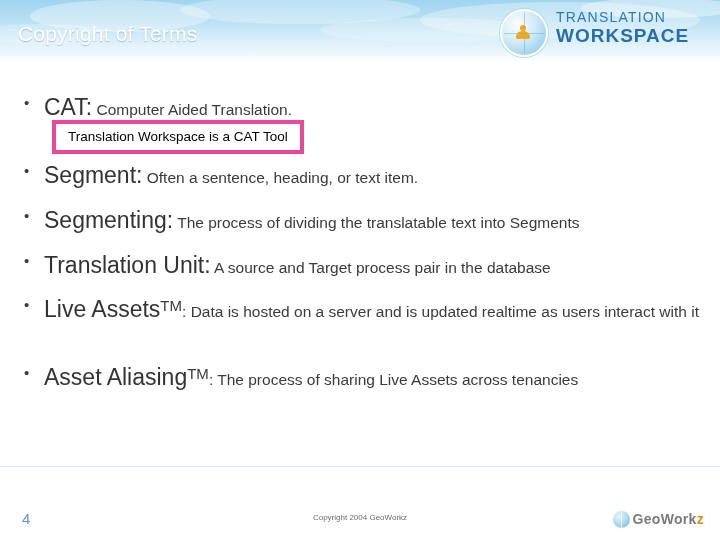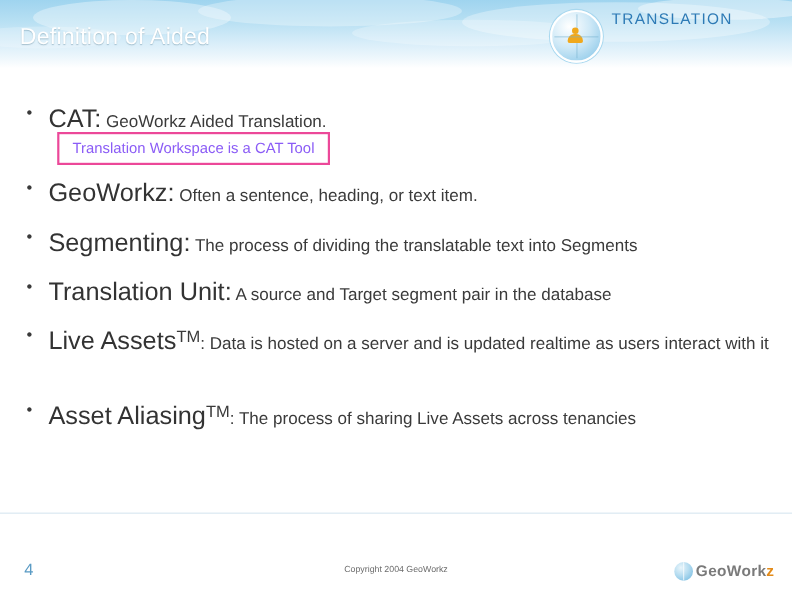--- a/index.html
+++ b/index.html
@@ -149,24 +149,24 @@
   sup.tm {
     font-size: 15px;
     vertical-align: super;
     line-height: 0;
   }
   .callout {
     position: absolute;
     left: 52px;
     top: 120px;
     padding: 5px 12px 6px 12px;
-    border: 2px solid #ec4899;
+    border: 4px solid #ec4899;
     background: #ffffff;
     font-size: 13.5px;
-    color: #8b5cf6;
+    color: #000000;
     white-space: nowrap;
   }
   
   .footer-rule {
     position: absolute;
     left: 0;
     top: 466px;
     width: 720px;
     height: 1px;
     background: #d6e6ef;
@@ -227,58 +227,59 @@
   <div class="header">
     <svg class="header-clouds" viewBox="0 0 720 62" preserveAspectRatio="none">
       <ellipse cx="120" cy="16" rx="90" ry="16" fill="#ffffff" opacity="0.35"></ellipse>
       <ellipse cx="300" cy="10" rx="120" ry="14" fill="#ffffff" opacity="0.30"></ellipse>
       <ellipse cx="560" cy="20" rx="140" ry="18" fill="#ffffff" opacity="0.32"></ellipse>
       <ellipse cx="430" cy="30" rx="110" ry="12" fill="#ffffff" opacity="0.25"></ellipse>
       <ellipse cx="660" cy="8" rx="80" ry="10" fill="#ffffff" opacity="0.40"></ellipse>
       <ellipse cx="40" cy="34" rx="70" ry="10" fill="#ffffff" opacity="0.22"></ellipse>
     </svg>
 
-    <div class="header-title">Definition of Aided</div>
+    <div class="header-title">Copyright of Terms</div>
 
     <div class="logo">
       <div class="logo-globe">
         <div class="logo-person">
           <div class="head"></div>
           <div class="body"></div>
         </div>
       </div>
       <div class="logo-text">
         <div class="l1">TRANSLATION</div>
+        <div class="l2">WORKSPACE</div>
       </div>
     </div>
   </div>
   <div class="header-rule"></div>
 
   <div class="bullet" style="position:absolute; left:0; top:92px; width:720px;">
     <span class="dot">•</span>
-    <span class="term">CAT:</span><span> GeoWorkz Aided Translation.</span>
+    <span class="term">CAT:</span><span> Computer Aided Translation.</span>
   </div>
 
   <div class="callout">
     <span>Translation Workspace is a CAT Tool</span>
   </div>
 
   <div class="bullet" style="position:absolute; left:0; top:160px; width:720px;">
     <span class="dot">•</span>
-    <span class="term">GeoWorkz:</span><span> Often a sentence, heading, or text item.</span>
+    <span class="term">Segment:</span><span> Often a sentence, heading, or text item.</span>
   </div>
 
   <div class="bullet" style="position:absolute; left:0; top:205px; width:720px;">
     <span class="dot">•</span>
     <span class="term">Segmenting:</span><span> The process of dividing the translatable text into Segments</span>
   </div>
 
   <div class="bullet" style="position:absolute; left:0; top:250px; width:720px;">
     <span class="dot">•</span>
-    <span class="term">Translation Unit:</span><span> A source and Target segment pair in the database</span>
+    <span class="term">Translation Unit:</span><span> A source and Target process pair in the database</span>
   </div>
 
   <div class="bullet" style="position:absolute; left:0; top:294px; width:700px;">
     <span class="dot">•</span>
     <span class="term">Live Assets</span><sup class="tm">TM</sup><span>: Data is hosted on a server and is updated realtime as users interact with it</span>
   </div>
 
   <div class="bullet" style="position:absolute; left:0; top:362px; width:720px;">
     <span class="dot">•</span>
     <span class="term">Asset Aliasing</span><sup class="tm">TM</sup><span>: The process of sharing Live Assets across tenancies</span>

